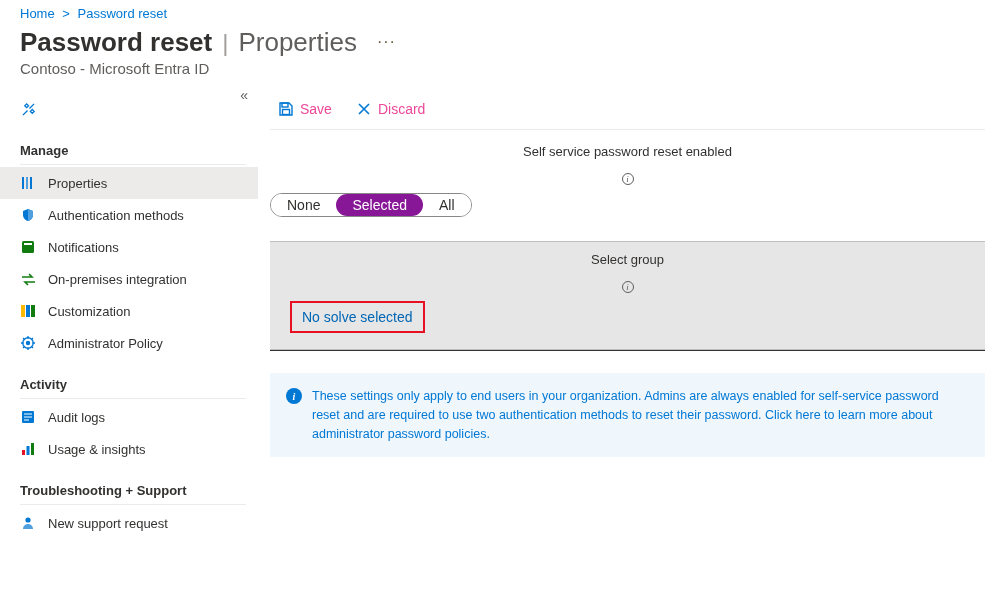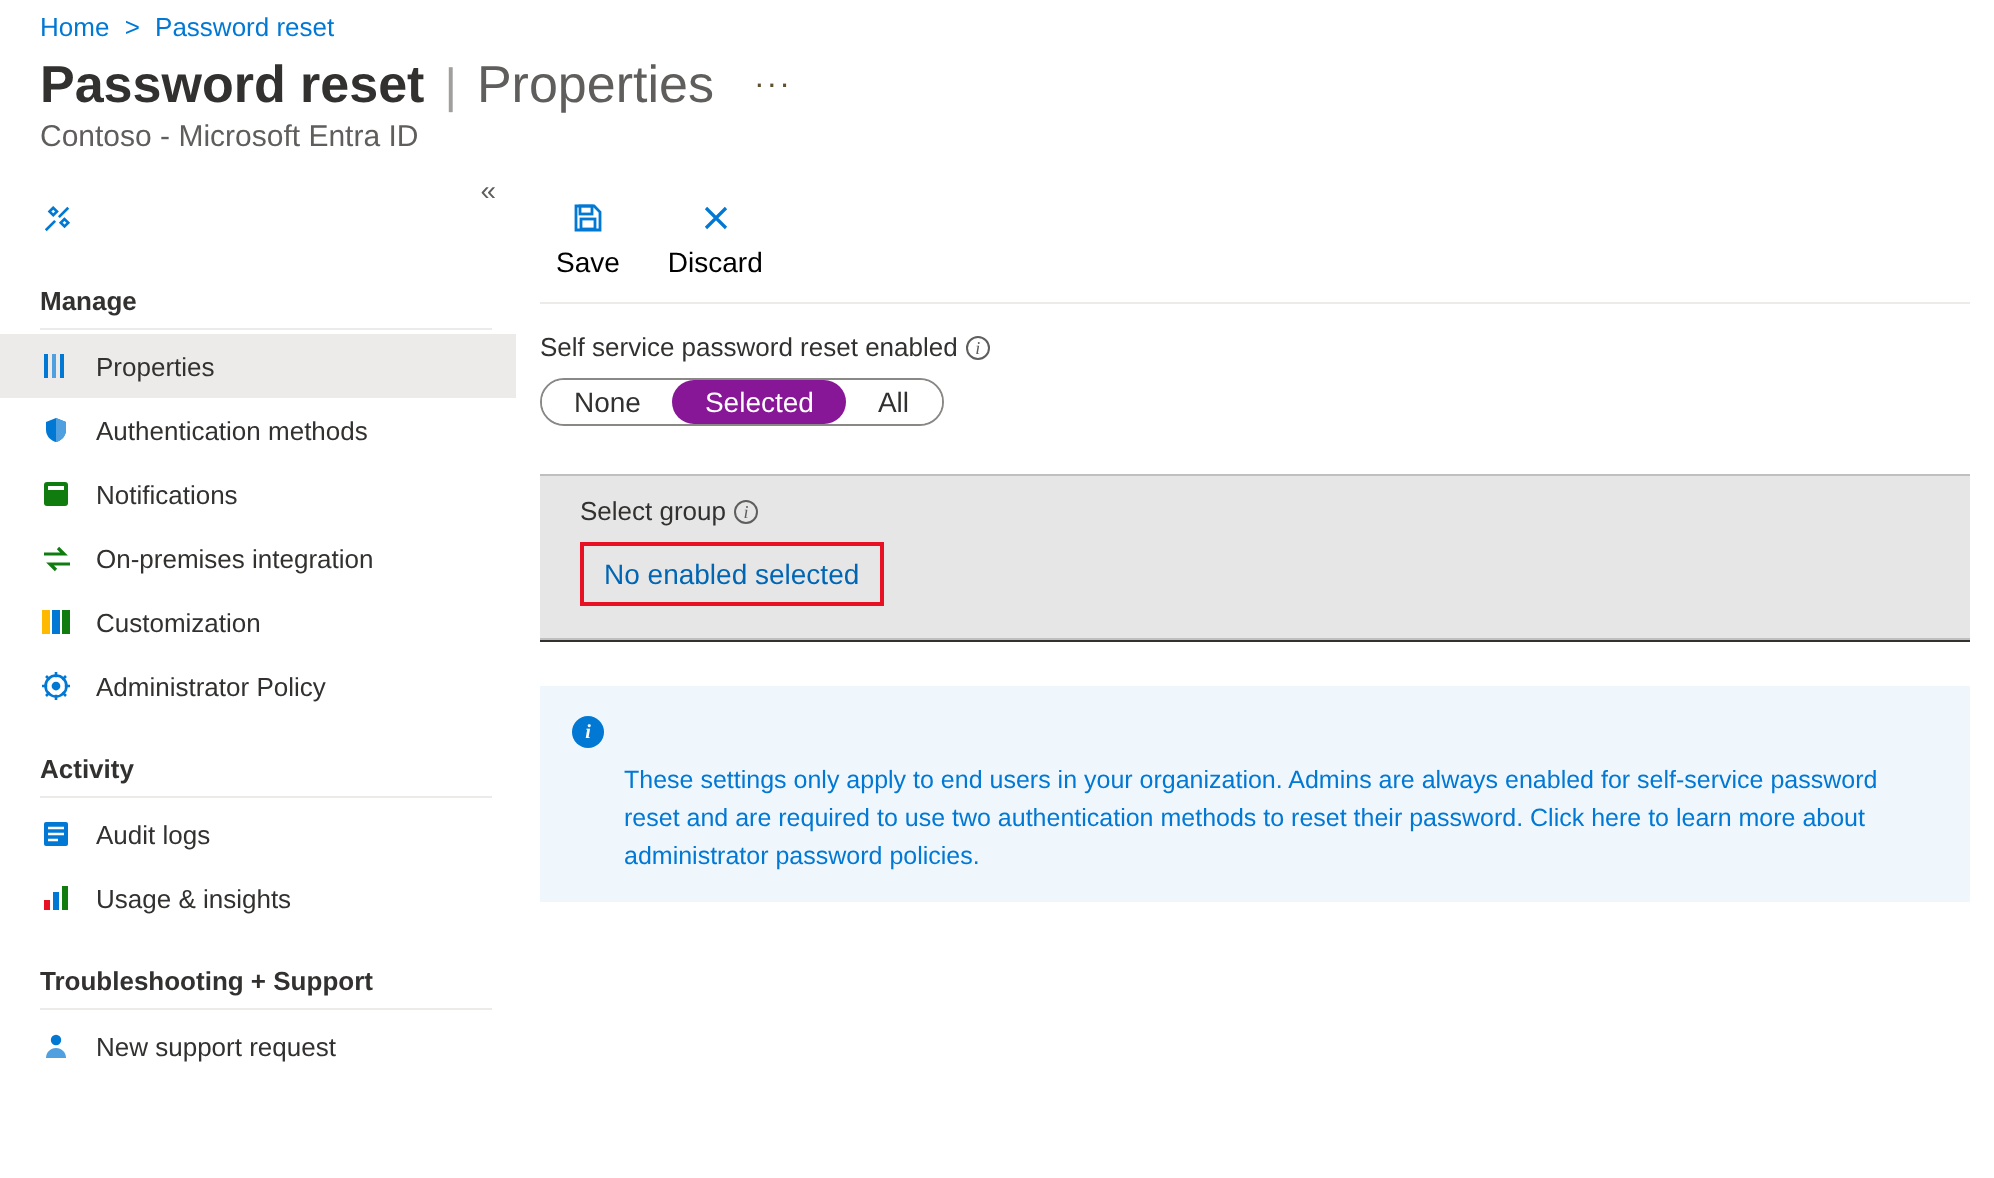--- a/index.html
+++ b/index.html
@@ -5,21 +5,21 @@
   * { box-sizing: border-box; margin: 0; padding: 0; }
   body {
     font-family: "Segoe UI", -apple-system, sans-serif;
     font-size: 13px;
     color: #323130;
     background: #fff;
     width: 997px;
     height: 589px;
     overflow: hidden;
   }
-  a { color: #0078d4; text-decoration: none; cursor: pointer; margin-top: 24px; }
+  a { color: #0078d4; text-decoration: none; cursor: pointer; }
 
   
   .breadcrumb {
     padding: 6px 20px 4px;
     font-size: 13px;
   }
   .breadcrumb .sep { color: #0078d4; margin: 0 4px; }
 
   
   .header {
@@ -129,34 +129,34 @@
     gap: 16px;
     padding: 10px 0 10px 4px;
     border-bottom: 1px solid #edebe9;
     margin-bottom: 14px;
   }
   .toolbar-btn {
     display: inline-flex;
     align-items: center;
     gap: 6px;
     font-size: 14px;
-    color: #000000;
+    color: #ec4899;
     cursor: pointer;
     padding: 2px 4px;
-    flex-direction: column;
   }
   .toolbar-btn svg { color: #0078d4; }
 
   .field-label {
     font-size: 13px;
     color: #323130;
     display: flex;
     align-items: center;
-    gap: 4px;
+    gap: 14px;
     margin-bottom: 8px;
+    flex-direction: column;
   }
   .info-icon {
     width: 12px; height: 12px;
     border: 1px solid #605e5c;
     border-radius: 50%;
     display: inline-flex;
     align-items: center;
     justify-content: center;
     font-size: 9px;
     color: #605e5c;
@@ -403,21 +403,21 @@
       <div class="pill selected">Selected</div>
       <div class="pill">All</div>
     </div>
 
     <div class="select-group-section">
       <div class="field-label">
         <span>Select group</span>
         <span class="info-icon">i</span>
       </div>
       <div class="highlight-box">
-        <a>No enabled selected</a>
+        <a>No solve selected</a>
       </div>
     </div>
     <hr class="section-divider">
 
     <div class="info-banner">
       <span class="banner-icon">i</span>
       <a>These settings only apply to end users in your organization. Admins are always enabled for self-service password reset and are required to use two authentication methods to reset their password. Click here to learn more about administrator password policies.</a>
     </div>
   </div>
 </div>

